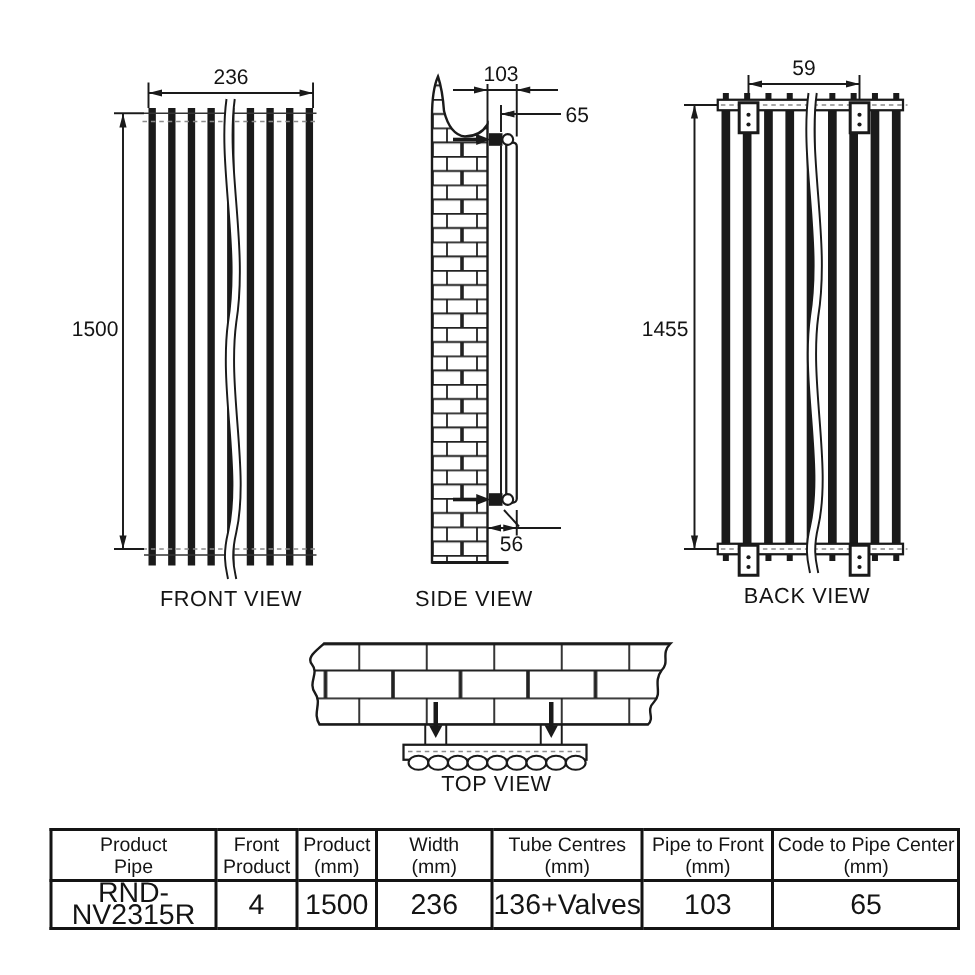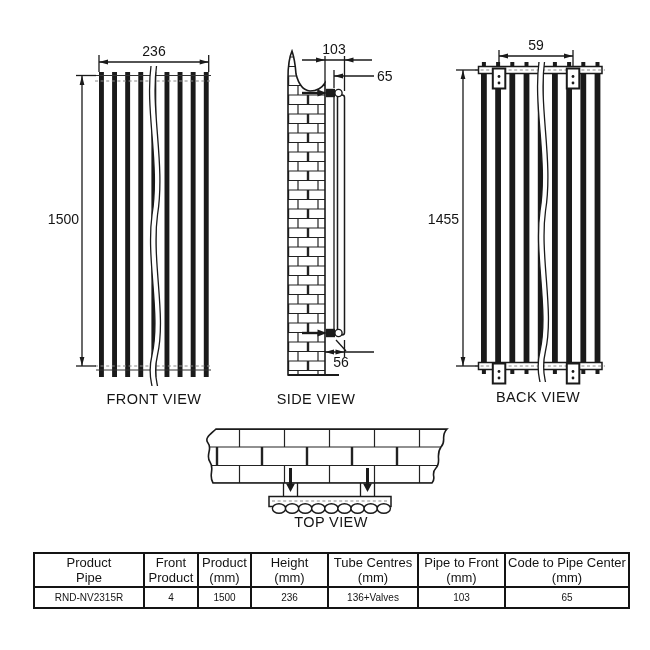--- a/index.html
+++ b/index.html
@@ -11,21 +11,21 @@
   .viewlabel{font-size:14.5px;letter-spacing:0.4px;}
   .ln{stroke:#1a1a1a;stroke-width:1.3;fill:none;}
   .thick{stroke:#1a1a1a;stroke-width:2;fill:none;}
   .arr{fill:#1a1a1a;stroke:none;}
   .dash{stroke:#8a8a8a;stroke-width:1;fill:none;stroke-dasharray:3,2.6;}
   .spec-table{position:absolute;left:33px;top:552px;border-collapse:collapse;table-layout:fixed;
               background:#fff;}
   .spec-table td{border:2px solid #141414;text-align:center;vertical-align:middle;
                  padding:0;color:#141414;font-size:13px;line-height:15px;}
   .spec-table .hrow td{height:32px;}
-  .spec-table .drow td{height:19px;font-size:10px;}
+  .spec-table .drow td{height:19px;font-size:19px;}
 </style>
 </head>
 <body>
 
 <div id="stage">
 
 <svg id="drawing" width="650" height="548" viewBox="0 0 650 548">
   <defs>
     <pattern id="brickSide" patternUnits="userSpaceOnUse" x="288" y="85" width="20" height="19">
       <path d="M0,0.5 H20 M0,10 H20 M10,0 V10 M0.6,10 V19 M19.4,10 V19" stroke="#222" stroke-width="1.2" fill="none"></path>
@@ -274,21 +274,21 @@
       </td>
       <td>
         <div>Front</div>
         <div>Product</div>
       </td>
       <td>
         <div>Product</div>
         <div>(mm)</div>
       </td>
       <td>
-        <div>Height</div>
+        <div>Width</div>
         <div>(mm)</div>
       </td>
       <td>
         <div>Tube Centres</div>
         <div>(mm)</div>
       </td>
       <td>
         <div>Pipe to Front</div>
         <div>(mm)</div>
       </td>

